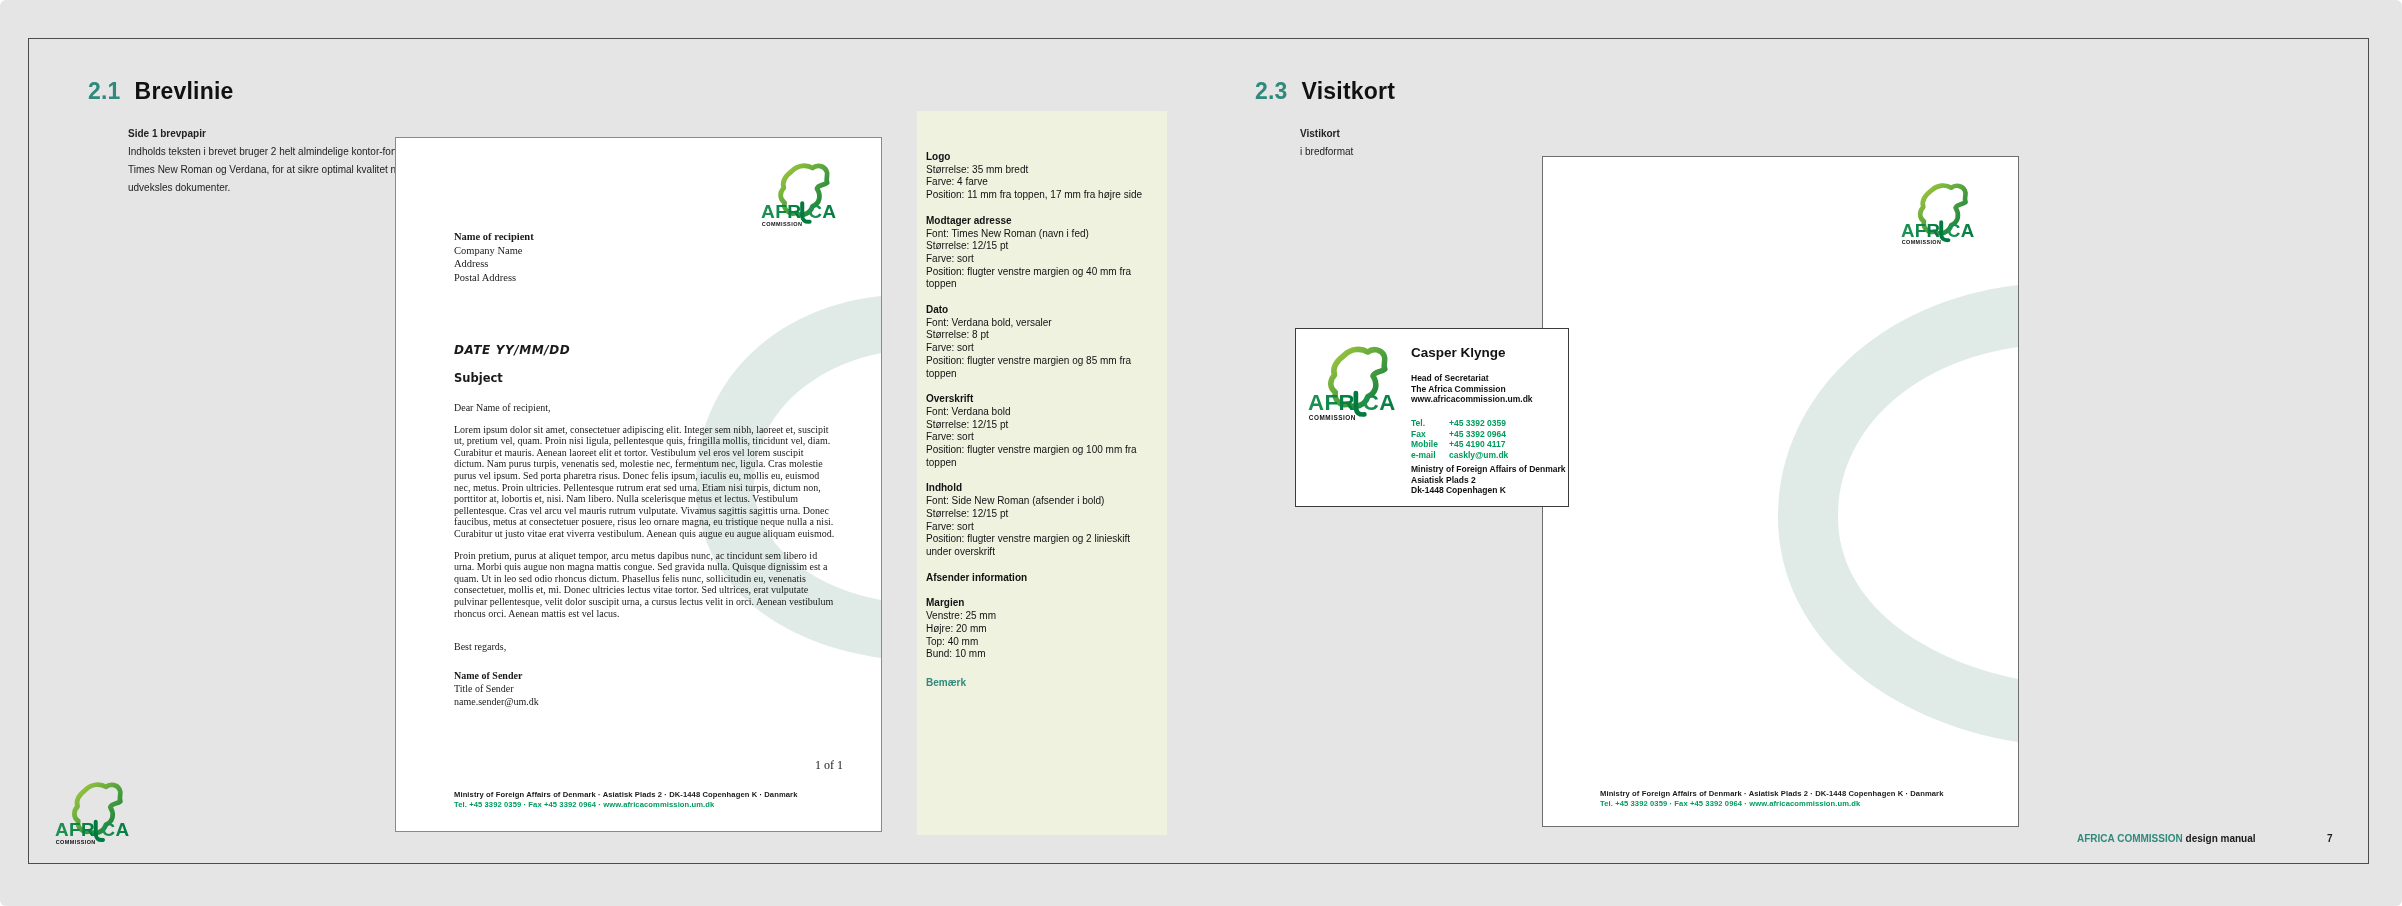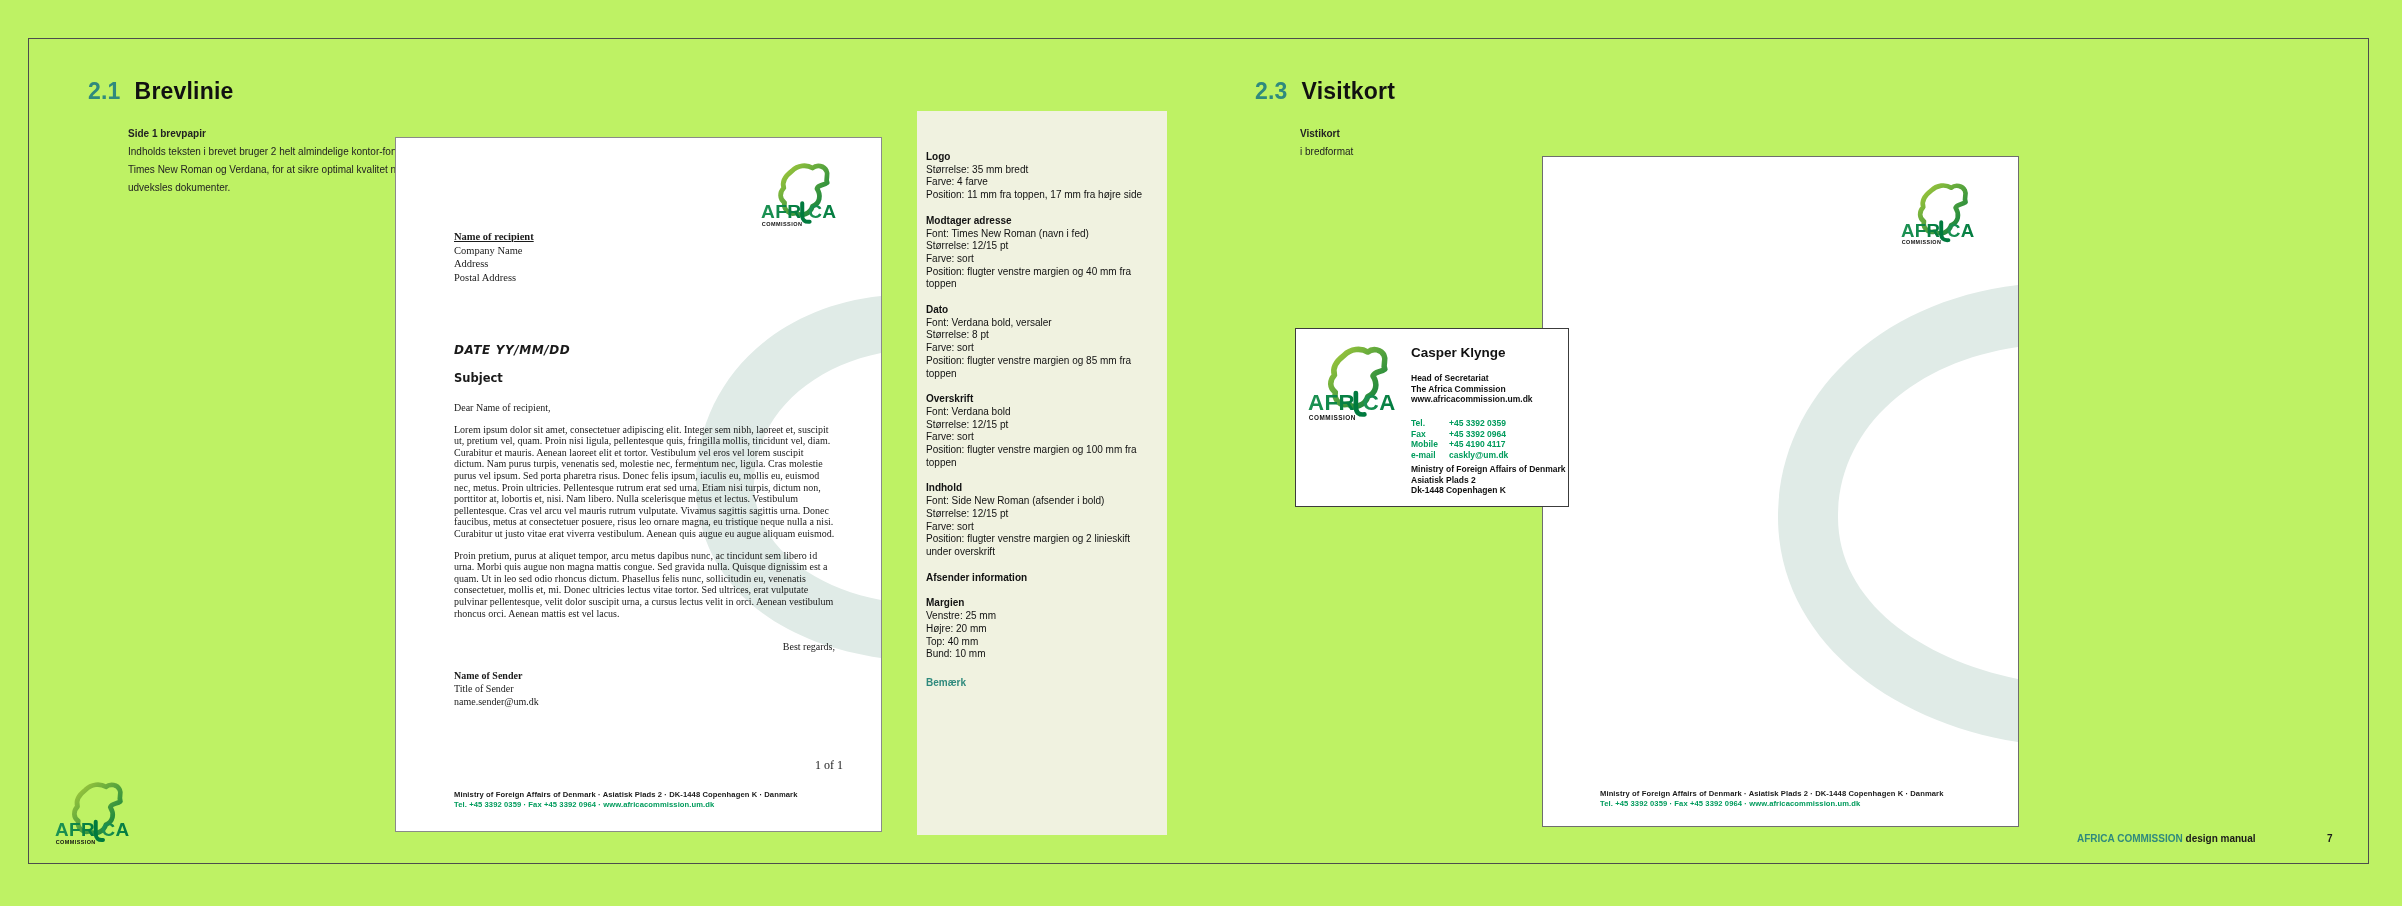--- a/index.html
+++ b/index.html
@@ -2,46 +2,46 @@
 <html style="--teal: #2f8a7d; --green: #009b5c; --panelbg: #f0f2e0; --watermark: #e0ebe7; --logolight: #a8cb3c; --logodark: #007a3e;"><head>
 <meta charset="utf-8">
 <style>
   :root{
     --teal:#2f8a7d; --green:#009b5c; --ink:#1a1a1a;
     --panel:#f0f2e0; --wm:#e0ebe7;
     --logoLight:#a8cb3c; --logoDark:#007a3e;
   }
   html,body{margin:0;padding:0;background:#fff;}
   body{font-family:"Liberation Sans",sans-serif;color:var(--ink);}
-  .canvas{position:relative;width:2402px;height:906px;background:#bef264;overflow:hidden;}
+  .canvas{position:relative;width:2402px;height:906px;background:#e5e5e5;overflow:hidden;border-radius:6px;}
   .frame{position:absolute;left:28px;top:38px;width:2339px;height:824px;border:1px solid #4d4d4d;}
 
   
   .sec-head{position:absolute;font-size:23px;font-weight:bold;letter-spacing:.2px;}
   .sec-head .num{color:var(--teal);}
   .sec-head .ttl{color:#111;margin-left:14px;}
 
   .note{position:absolute;font-size:10px;line-height:18px;color:#222;}
   .note .nt{font-weight:bold;}
 
   
   .page{position:absolute;background:#fff;border:1px solid #8a8a8a;overflow:hidden;}
   .letter{left:395px;top:137px;width:485px;height:693px;}
   .bigpage{left:1542px;top:156px;width:475px;height:669px;border-color:#6e6e6e;}
   .wm{position:absolute;left:0;top:0;width:100%;height:100%;}
 
   .serif{font-family:"Liberation Serif",serif;}
   .letter .block{position:absolute;left:58px;right:46px;}
   .recipient{top:92px;font-size:10.5px;line-height:13.5px;}
-  .recipient .r0{font-weight:bold;text-decoration:underline;}
+  .recipient .r0{font-weight:bold;}
   .dateline{top:205px;font-family:"DejaVu Sans",sans-serif;font-size:12px;font-weight:bold;letter-spacing:.6px;font-style:italic;}
   .subjectline{top:233px;font-family:"DejaVu Sans",sans-serif;font-size:11.5px;font-weight:bold;}
   .letterflow{top:264px;font-size:10px;line-height:11.6px;}
   .letterflow p{margin:0 0 10px 0;}
-  .signoff{margin-top:22px;text-align:right;}
+  .signoff{margin-top:22px;}
   .sender{margin-top:16px;line-height:13px;}
   .sender .s0{font-weight:bold;}
   .pagemarker{position:absolute;right:38px;top:620px;font-size:12px;}
   .pfooter{position:absolute;font-size:7.6px;font-weight:bold;line-height:10px;letter-spacing:.1px;}
   .letter .pfooter{left:58px;top:652px;}
   .bigpage .pfooter{left:57px;top:632px;}
   .pfooter .g{color:var(--green);}
 
   .logo-pos{position:absolute;}
   .letter-logo{right:39px;top:24px;width:81px;height:68px;}

